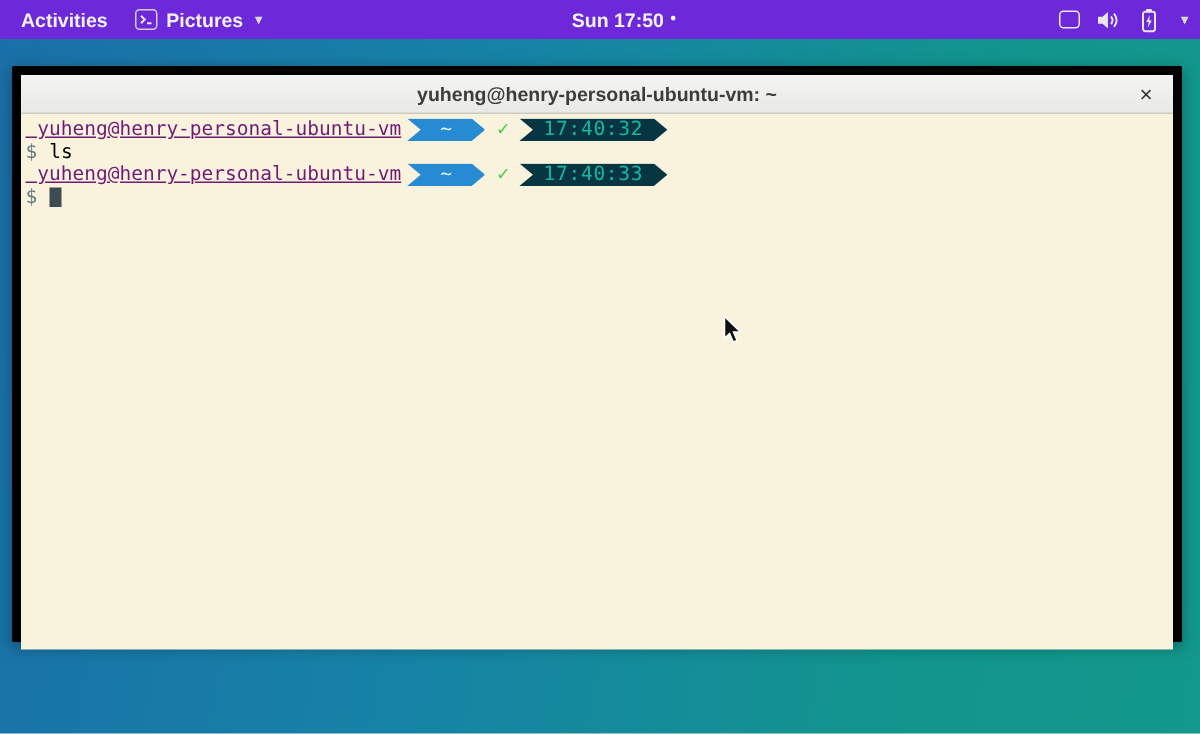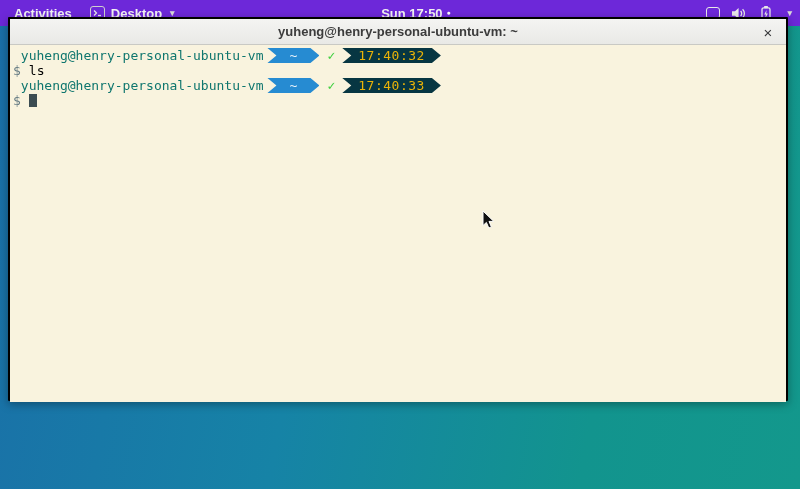--- a/index.html
+++ b/index.html
@@ -23,48 +23,48 @@
   .term-badge svg { display:block; }
   .chev { font-size:9px; color:#d9d9d9; margin-left:2px; }
   .tb-center { position:absolute; left:0; right:0; top:0; height:26px; display:flex; align-items:center; justify-content:center; gap:4px; pointer-events:none;padding-left:32px; }
   .notif-dot { font-size:7px; color:#ffffff; line-height:26px; }
   .tb-right { position:absolute; right:8px; top:0; height:26px; display:flex; align-items:center; gap:11px; }
   .tb-right svg { display:block; }
   .disp-icon { width:14px; height:12px; border:1.5px solid #e8e8e8; border-radius:3px; }
 
   
   .window {
-    position:absolute; left:8px; top:17px; width:780px; height:384px;
-    border:2px solid #000000; border-radius:1px;
+    position:absolute; left:8px; top:44px; width:780px; height:384px;
+    border:6px solid #000000; border-radius:1px;
     box-shadow:0 3px 10px rgba(0,0,0,0.35);
     background:#f9f3de;
   }
   .titlebar {
     height:26px; background:linear-gradient(#f4f4f2,#e9e9e6);
     border-bottom:1px solid #c9c9c4;
     display:flex; align-items:center; justify-content:center; position:relative;
     font-size:13px; font-weight:700; color:#3c3c3c;
   }
   .close-btn {
     position:absolute; right:8px; top:3px; width:20px; height:20px;
     display:flex; align-items:center; justify-content:center;
     color:#37383a; font-size:15px; font-weight:400; cursor:default;
   }
   .term {
     height:357px; background:#f9f3de; padding:3px 0 0 3px;
     font-family:"DejaVu Sans Mono", monospace; font-size:13px; color:#657b83;
   }
   .t-line { height:15px; line-height:15px; white-space:pre; display:flex; align-items:center; }
-  .userhost { white-space:pre; color:#0f766e; }
+  .userhost { white-space:pre; color:#701a75;text-decoration:underline; }
   .pl-seg {
     height:15px; line-height:15px; display:inline-block; text-align:center;
     clip-path: polygon(0 0, calc(100% - 9px) 0, 100% 50%, calc(100% - 9px) 100%, 0 100%, 9px 50%);
   }
   .seg-path { background:#268bd2; color:#e4f0fa; min-width:52px; padding:0 15px; margin-left:4px; }
-  .seg-time { background:#073642; color:#eab308; padding:0 16px; margin-left:7px; letter-spacing:0.5px; }
+  .seg-time { background:#073642; color:#14b8a6; padding:0 16px; margin-left:7px; letter-spacing:0.5px; }
   .check { color:#3ecf3e; margin-left:8px; font-weight:700; }
   .dollar { color:#657b83; }
   .cmd { color:#000000; margin-left:8px; }
   .dirs { color:#2aa198; white-space:pre; }
   .cursor-block { display:inline-block; width:8px; height:13px; background:#3c4c52; margin-left:8px; }
 
   
   .pointer { position:absolute; left:482px; top:210px; }
 </style>
 </head>
@@ -73,21 +73,21 @@
 <div class="topbar">
   <div class="tb-left">
     <span class="activities">Activities</span>
     <span class="appmenu">
       <span class="term-badge">
         <svg width="11" height="10" viewBox="0 0 11 10">
           <path d="M2 2.5 L4.5 5 L2 7.5" stroke="#e8e8e8" stroke-width="1.3" fill="none"></path>
           <path d="M6 7.5 L9 7.5" stroke="#e8e8e8" stroke-width="1.3" fill="none"></path>
         </svg>
       </span>
-      <span>Desktop</span>
+      <span>Pictures</span>
       <span class="chev">▾</span>
     </span>
   </div>
   <div class="tb-center">
     <span>Sun 17:50</span>
     <span class="notif-dot">●</span>
   </div>
   <div class="tb-right">
     <span class="disp-icon"></span>
     <svg width="16" height="15" viewBox="0 0 16 15">

